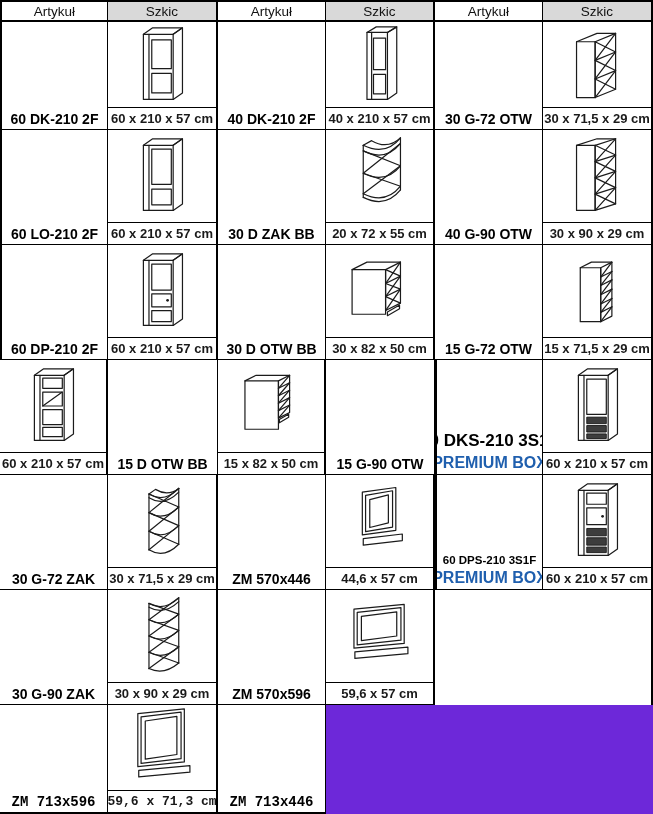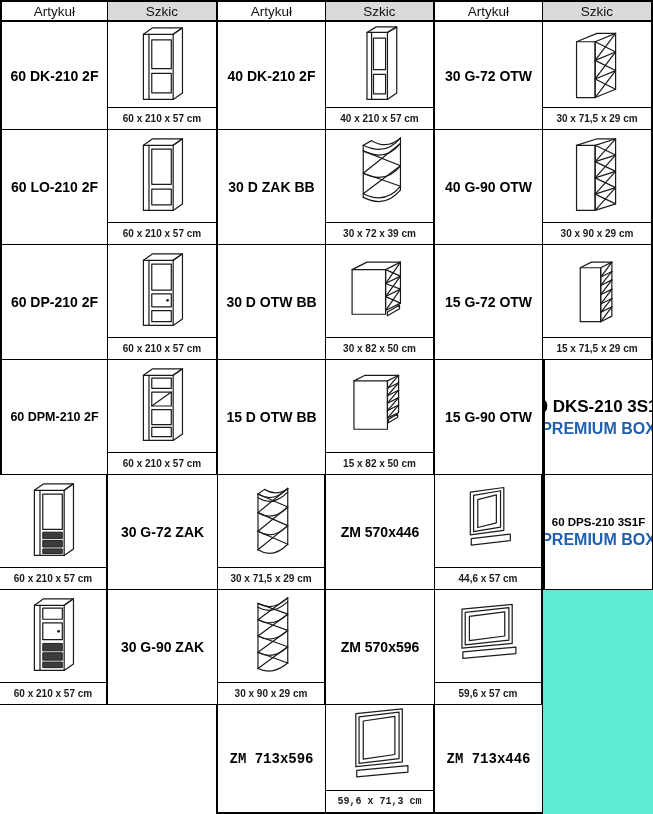--- a/index.html
+++ b/index.html
@@ -2,47 +2,47 @@
 <html style="--szkic-bg: #d9d9d9; --premium: #1f5fae;"><head>
 <meta charset="utf-8">
 <style>
   html,body{margin:0;padding:0;background:#fff;}
   #catalog{
     width:653px;height:814px;
     display:grid;
     grid-template-columns:108px 110px 108px 109px 108px 110px;
     grid-template-rows:22px 108px 115px 115px 115px 115px 115px 109px;
     font-family:"Liberation Sans",sans-serif;
-    background:#5eead4;
+    background:#6d28d9;
     box-sizing:border-box;
   }
   .cell{
     box-sizing:border-box;
     border-right:1px solid #000;
     border-bottom:1px solid #000;
     display:flex;align-items:center;justify-content:center;
     overflow:hidden;background:#fff;
   }
   .first{border-left:2px solid #000;}
   .hdr{
     border-top:2px solid #000;
     border-bottom:2px solid #000;
     font-size:13.5px;color:#111;
   }
   .szk-hdr{background:var(--szkic-bg,#d9d9d9);border-right-width:2px;}
-  .art-cell{flex-direction:column;gap:3px;padding:2px;}
+  .art-cell{flex-direction:column;gap:3px;padding:2px;justify-content:flex-end;}
   .art-name{font-weight:bold;font-size:14px;color:#000;white-space:nowrap;text-align:center;}
   .art-sub{font-weight:bold;font-size:16px;color:var(--premium,#1f5fae);white-space:nowrap;}
   .szk-cell{border-right-width:2px;flex-direction:column;align-items:stretch;padding:0;}
   .sk-area{flex:1 1 auto;display:flex;align-items:center;justify-content:center;min-height:0;}
   .sk-dim{
     flex:0 0 21px;height:21px;
     border-top:1px solid #000;
     display:flex;align-items:center;justify-content:center;
-    font-size:10px;font-weight:600;color:#1a1a1a;white-space:nowrap;
+    font-size:13px;font-weight:600;color:#1a1a1a;white-space:nowrap;
   }
   .lastrow{border-bottom:2px solid #000;font-family:Liberation Mono, monospace;}
   .empty{border:none;border-right:2px solid #000;grid-column:span 2;}
 </style>
 </head>
 <body>
 
 <div id="catalog">
     <div class="cell hdr first">Artykuł</div>
     <div class="cell hdr szk-hdr">Szkic</div>
@@ -123,21 +123,21 @@
           <path fill="none" stroke="#1b1b1b" stroke-width="1.3" stroke-linejoin="round" stroke-linecap="round" d="M76,2 V58"></path>
           <path fill="none" stroke="#1b1b1b" stroke-width="1.3" stroke-linejoin="round" stroke-linecap="round" d="M36,10 Q60,22 76,2"></path>
           <path fill="none" stroke="#1b1b1b" stroke-width="1.3" stroke-linejoin="round" stroke-linecap="round" d="M36,16 Q60,28 76,8"></path>
           <path fill="none" stroke="#1b1b1b" stroke-width="1.3" stroke-linejoin="round" stroke-linecap="round" d="M36,40 Q60,52 76,32"></path>
           <path fill="none" stroke="#1b1b1b" stroke-width="1.3" stroke-linejoin="round" stroke-linecap="round" d="M36,62 Q60,74 76,54"></path>
           <path fill="none" stroke="#1b1b1b" stroke-width="1.3" stroke-linejoin="round" stroke-linecap="round" d="M36,66 Q60,78 76,58"></path>
           <path fill="none" stroke="#1b1b1b" stroke-width="1.3" stroke-linejoin="round" stroke-linecap="round" d="M36,10 L45,5 Q62,15 76,2"></path>
           <path fill="none" stroke="#1b1b1b" stroke-width="1.3" stroke-linejoin="round" stroke-linecap="round" d="M36,16 L76,32 M36,40 L76,8 M36,40 L76,54 M36,62 L76,32"></path>
         </svg>
       </div>
-      <div class="sk-dim">30 x 72 x 39 cm</div>
+      <div class="sk-dim">20 x 72 x 55 cm</div>
     </div>
     <div class="cell art-cell">
       <div class="art-name">40 G-90 OTW</div>
     </div>
     <div class="cell szk-cell">
       <div class="sk-area">
         <svg viewBox="0 0 108 86" width="102" height="80" preserveAspectRatio="xMidYMid meet">
           <path fill="none" stroke="#1b1b1b" stroke-width="1.3" stroke-linejoin="round" stroke-linecap="round" d="M32,10 h20 v70 h-20 Z"></path>
           <path fill="none" stroke="#1b1b1b" stroke-width="1.3" stroke-linejoin="round" stroke-linecap="round" d="M32,10 L54,3 L74,3"></path>
           <path fill="none" stroke="#1b1b1b" stroke-width="1.3" stroke-linejoin="round" stroke-linecap="round" d="M52,10 L74,3 L74,73 L52,80 Z"></path>
@@ -188,23 +188,20 @@
       <div class="sk-area">
         <svg viewBox="0 0 108 86" width="102" height="80" preserveAspectRatio="xMidYMid meet">
           <path fill="none" stroke="#1b1b1b" stroke-width="1.3" stroke-linejoin="round" stroke-linecap="round" d="M36,18 h22 v58 h-22 Z"></path>
           <path fill="none" stroke="#1b1b1b" stroke-width="1.3" stroke-linejoin="round" stroke-linecap="round" d="M36,18 L48,12 L70,12"></path>
           <path fill="none" stroke="#1b1b1b" stroke-width="1.3" stroke-linejoin="round" stroke-linecap="round" d="M58,18 L70,12 L70,70 L58,76 Z"></path>
           <path fill="none" stroke="#1b1b1b" stroke-width="1.3" stroke-linejoin="round" stroke-linecap="round" d="M58,28 L70,22 M58,37 L70,31 M58,47 L70,41 M58,57 L70,51 M58,66 L70,60"></path>
           <path fill="none" stroke="#1b1b1b" stroke-width="1.3" stroke-linejoin="round" stroke-linecap="round" d="M58,28 L70,12 M58,37 L70,22 M58,47 L70,31 M58,57 L70,41 M58,66 L70,51 M58,76 L70,60"></path>
         </svg>
       </div>
       <div class="sk-dim">15 x 71,5 x 29 cm</div>
-    </div>
-    <div class="cell art-cell first">
-      <div class="art-name" style="font-size: 12.5px;">60 DPM-210 2F</div>
     </div>
     <div class="cell szk-cell">
       <div class="sk-area">
         <svg viewBox="0 0 108 86" width="102" height="80" preserveAspectRatio="xMidYMid meet">
           <path fill="none" stroke="#1b1b1b" stroke-width="1.3" stroke-linejoin="round" stroke-linecap="round" d="M34,10 h32 v70 h-32 Z"></path>
           <path fill="none" stroke="#1b1b1b" stroke-width="1.3" stroke-linejoin="round" stroke-linecap="round" d="M40,10 v70"></path>
           <path fill="none" stroke="#1b1b1b" stroke-width="1.3" stroke-linejoin="round" stroke-linecap="round" d="M34,10 L44,3 L76,3 L66,10"></path>
           <path fill="none" stroke="#1b1b1b" stroke-width="1.3" stroke-linejoin="round" stroke-linecap="round" d="M66,10 L76,3 L76,73 L66,80"></path>
           <path fill="none" stroke="#1b1b1b" stroke-width="1.3" stroke-linejoin="round" stroke-linecap="round" d="M43,13 h21 v11 h-21 Z"></path>
           <path fill="none" stroke="#1b1b1b" stroke-width="1.3" stroke-linejoin="round" stroke-linecap="round" d="M43,28 h21 v15 h-21 Z"></path>

